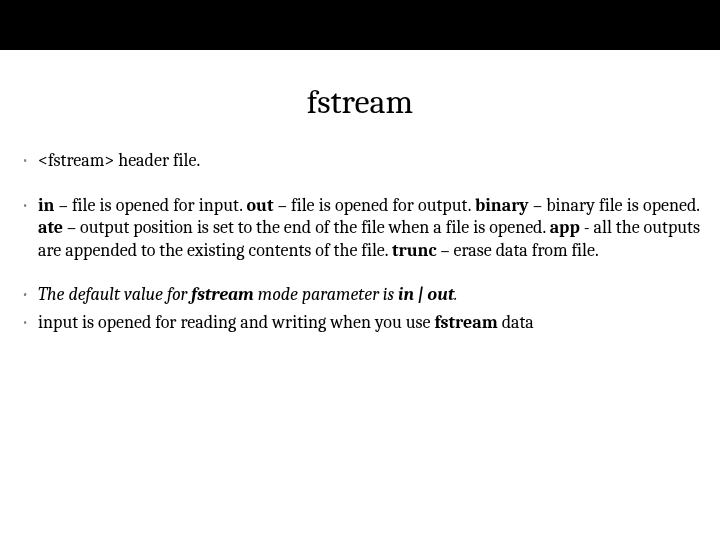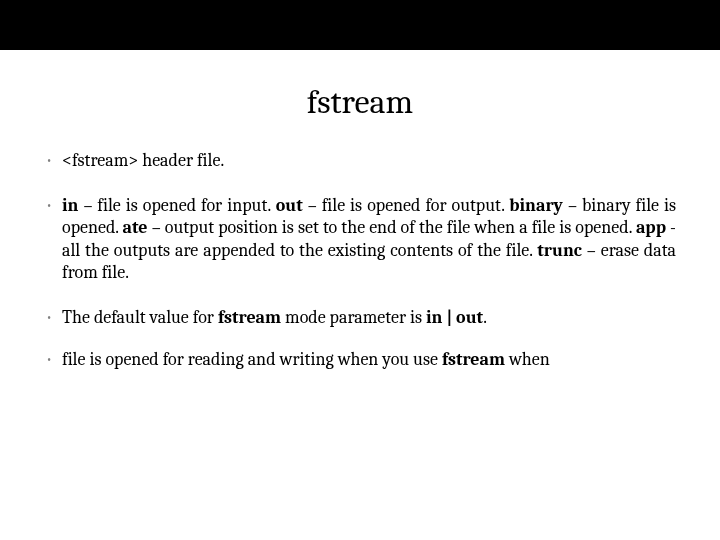--- a/index.html
+++ b/index.html
@@ -18,21 +18,21 @@
   .title {
     text-align: center;
     font-size: 34px;
     font-weight: 400;
     color: #000000;
     margin-top: 32px;
     margin-bottom: 28px;
     font-family: Cambria, Georgia, serif;
   }
   .content {
-    padding: 0 44px;
+    padding: 0 20px;
   }
   ul.bullets {
     list-style: none;
   }
   ul.bullets > li {
     position: relative;
     padding-left: 18px;
     font-size: 18px;
     line-height: 1.25;
     color: #000000;
@@ -45,21 +45,22 @@
     left: 2px;
     top: 2px;
     color: #808080;
     font-size: 14px;
   }
   ul.bullets > li.small-lead::before {
     top: 3px;
     font-size: 11px;
   }
   ul.bullets > li.tight {
-    margin-bottom: 20px;
+    margin-bottom: 5px;
+    font-style: italic;
   }
   .b { font-weight: 700; }
 </style>
 </head>
 <body>
 
 <div class="topbar"></div>
 
 <div class="title">fstream</div>
 
@@ -68,16 +69,16 @@
     <li>
       <span>&lt;fstream&gt; header file.</span>
     </li>
     <li>
       <span class="b">in</span><span> – file is opened for input. </span><span class="b">out</span><span> – file is opened for output. </span><span class="b">binary</span><span> – binary file is opened. </span><span class="b">ate</span><span> – output position is set to the end of the file when a file is opened. </span><span class="b">app</span><span> - all the outputs are appended to the existing contents of the file. </span><span class="b">trunc</span><span> – erase data from file.</span>
     </li>
     <li class="tight">
       <span>The default value for </span><span class="b">fstream</span><span> mode parameter is </span><span class="b">in | out</span><span>.</span>
     </li>
     <li>
-      <span>file is opened for reading and writing when you use </span><span class="b">fstream</span><span> when</span>
+      <span>input is opened for reading and writing when you use </span><span class="b">fstream</span><span> data</span>
     </li>
   </ul>
 </div>
 
 </body></html>

